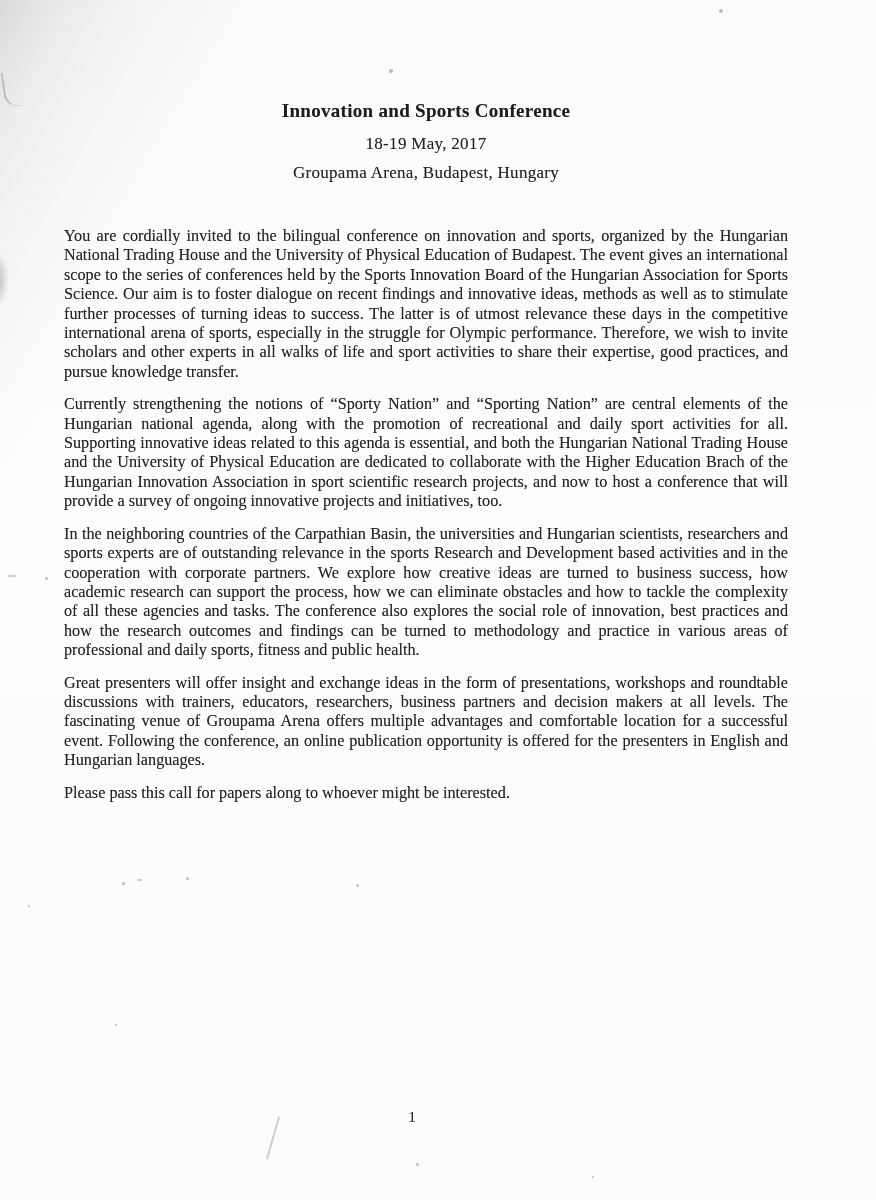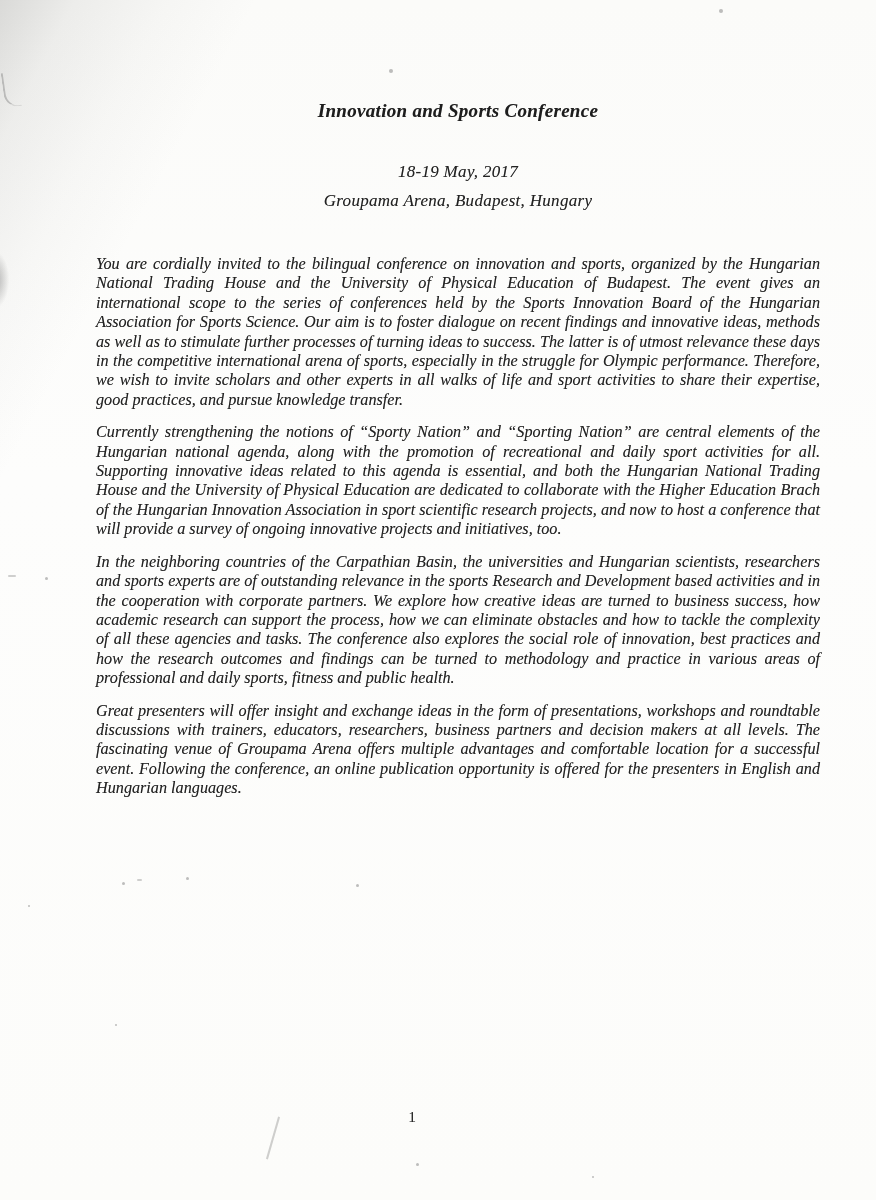--- a/index.html
+++ b/index.html
@@ -64,40 +64,39 @@
   .speck.s6 { left: 137px; top: 879px; width: 5px; height: 2px; border-radius: 1px; background: rgba(120,120,120,0.35); }
   .speck.s7 { left: 186px; top: 877px; }
   .speck.s8 { left: 356px; top: 884px; }
   .speck.s9 { left: 416px; top: 1163px; }
   .speck.s10 { left: 115px; top: 1024px; width: 2px; height: 2px; }
   .speck.s11 { left: 28px; top: 905px; width: 2px; height: 2px; }
   .speck.s12 { left: 592px; top: 1176px; width: 2px; height: 2px; }
 
   .content {
     position: absolute;
-    left: 96px; top: 0;
+    left: 64px; top: 0;
     width: 724px;
-    font-style: italic;
   }
   .title-block { text-align: center; }
   .doc-title {
     margin: 100px 0 0 0;
     font-size: 19px;
     font-weight: 700;
     letter-spacing: 0.3px;
     color: #1d1d1d;
     text-shadow: 0 0 0.5px rgba(0,0,0,0.35);
   }
   .doc-sub {
     font-size: 17px;
     letter-spacing: 0.3px;
     color: #222;
     text-shadow: 0 0 0.4px rgba(0,0,0,0.3);
   }
-  .doc-date  { margin-top: 40px; }
+  .doc-date  { margin-top: 12px; }
   .doc-venue { margin-top: 9px; text-align: center; }
 
   .body-text {
     margin-top: 44px;
     font-size: 16.2px;
     line-height: 19.4px;
     text-align: justify;
     color: #232323;
     text-shadow: 0 0 0.45px rgba(0,0,0,0.35);
   }
@@ -140,17 +139,18 @@
       <h1 class="doc-title">Innovation and Sports Conference</h1>
       <div class="doc-sub doc-date">18-19 May, 2017</div>
       <div class="doc-sub doc-venue">Groupama Arena, Budapest, Hungary</div>
     </header>
 
     <main class="body-text">
       <p>You are cordially invited to the bilingual conference on innovation and sports, organized by the Hungarian National Trading House and the University of Physical Education of Budapest. The event gives an international scope to the series of conferences held by the Sports Innovation Board of the Hungarian Association for Sports Science. Our aim is to foster dialogue on recent findings and innovative ideas, methods as well as to stimulate further processes of turning ideas to success. The latter is of utmost relevance these days in the competitive international arena of sports, especially in the struggle for Olympic performance. Therefore, we wish to invite scholars and other experts in all walks of life and sport activities to share their expertise, good practices, and pursue knowledge transfer.</p>
       <p>Currently strengthening the notions of “Sporty Nation” and “Sporting Nation” are central elements of the Hungarian national agenda, along with the promotion of recreational and daily sport activities for all. Supporting innovative ideas related to this agenda is essential, and both the Hungarian National Trading House and the University of Physical Education are dedicated to collaborate with the Higher Education Brach of the Hungarian Innovation Association in sport scientific research projects, and now to host a conference that will provide a survey of ongoing innovative projects and initiatives, too.</p>
       <p>In the neighboring countries of the Carpathian Basin, the universities and Hungarian scientists, researchers and sports experts are of outstanding relevance in the sports Research and Development based activities and in the cooperation with corporate partners. We explore how creative ideas are turned to business success, how academic research can support the process, how we can eliminate obstacles and how to tackle the complexity of all these agencies and tasks. The conference also explores the social role of innovation, best practices and how the research outcomes and findings can be turned to methodology and practice in various areas of professional and daily sports, fitness and public health.</p>
       <p>Great presenters will offer insight and exchange ideas in the form of presentations, workshops and roundtable discussions with trainers, educators, researchers, business partners and decision makers at all levels. The fascinating venue of Groupama Arena offers multiple advantages and comfortable location for a successful event. Following the conference, an online publication opportunity is offered for the presenters in English and Hungarian languages.</p>
+      <p>Please pass this call for papers along to whoever might be interested.</p>
     </main>
   </div>
 
   <div class="page-number">1</div>
 </div>
 
 </body></html>

